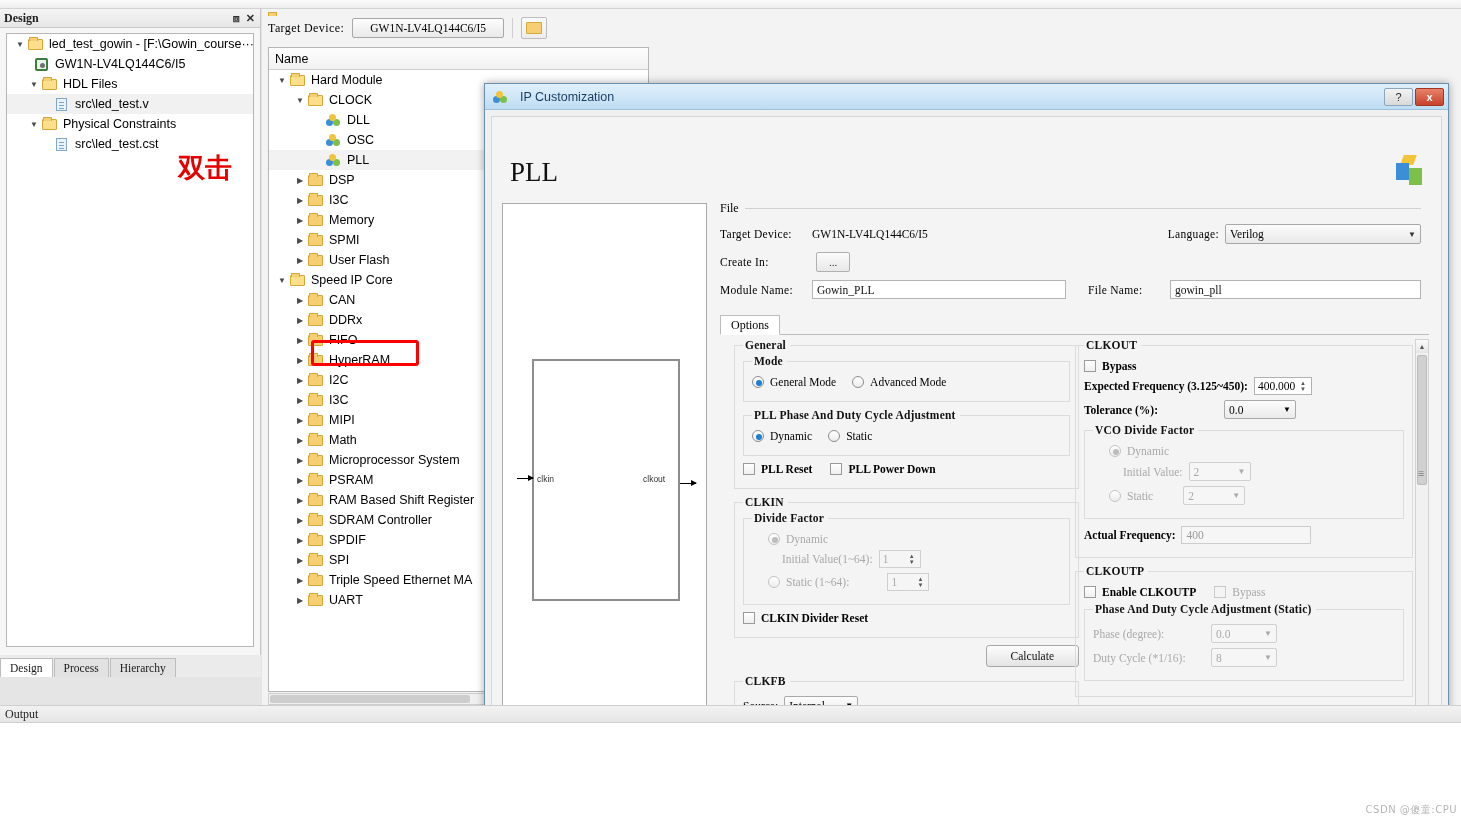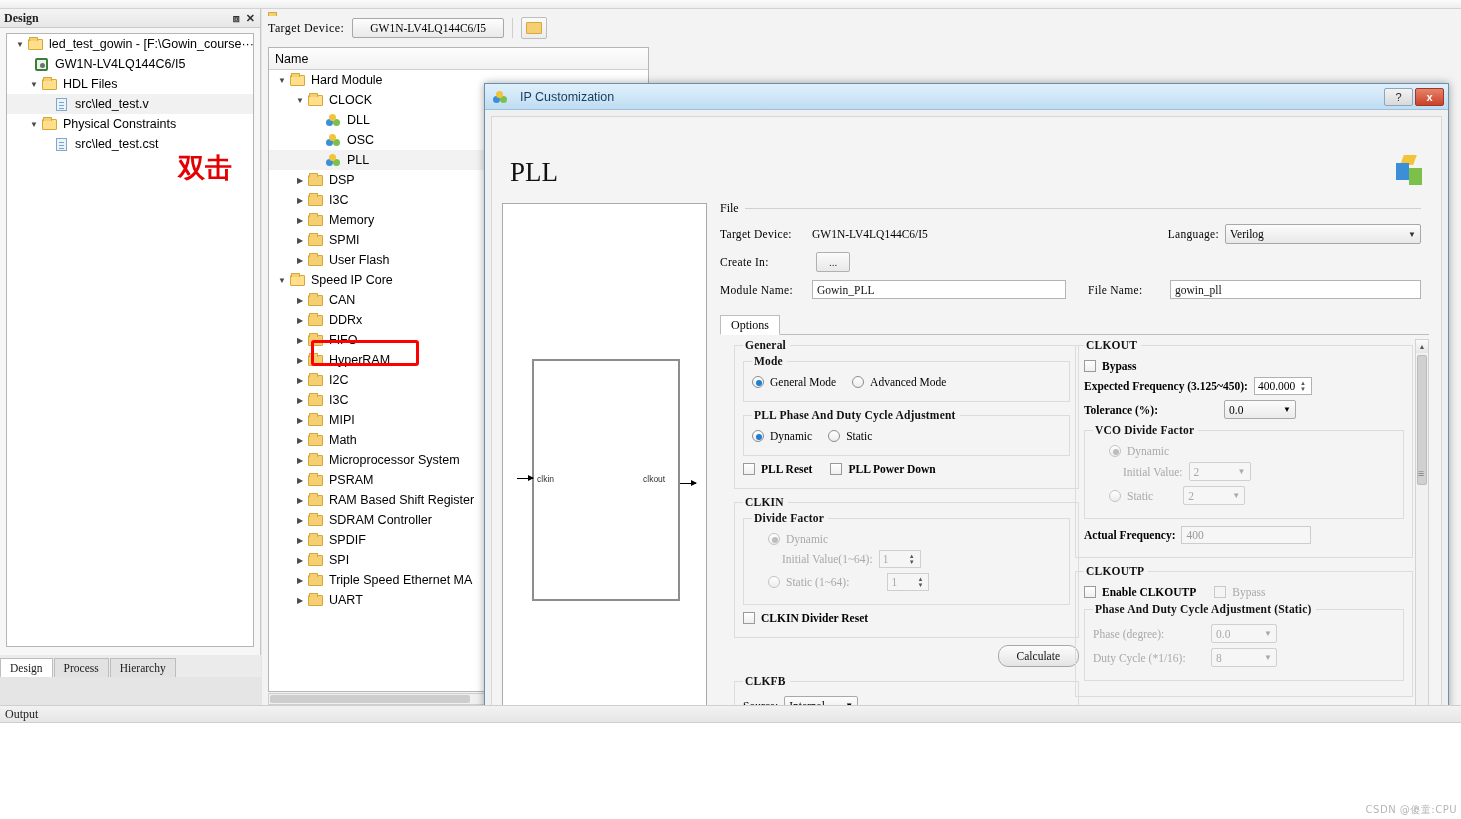--- a/index.html
+++ b/index.html
@@ -298,21 +298,21 @@
     font-size: 11.5px; font-family: "Liberation Serif", serif;
   }
   .combo.dis { color: #a9a9a9; border-color: #d0d0d0; background: #f6f6f6; }
   .combo .car { margin-left: auto; font-size: 8px; }
   .txtro {
     height: 18px; min-width: 130px; background: #f6f6f6; border: 1px solid #cdcdcd;
     display: flex; align-items: center; padding: 0 4px; font-size: 11.5px;
     font-family: "Liberation Serif", serif; color: #9a9a9a;
   }
   .btn {
-    height: 22px; padding: 0 18px; border: 1px solid #a8a8a8; border-radius: 10px;
+    height: 22px; padding: 0 24px; border: 1px solid #a8a8a8; border-radius: 3px;
     background: linear-gradient(#fcfcfc,#e4e4e4);
     display: inline-flex; align-items: center; justify-content: center;
     font-size: 11.5px; font-family: "Liberation Serif", serif; color: #111;
   }
   .btn.primary { border: 2px solid #6fb4e8; background: linear-gradient(#fcfcfc,#e8e8e8); }
   .calc-row { display: flex; justify-content: flex-end; margin: 6px 0 8px 0; }
 
   .dlg-footer {
     position: absolute; left: 0; right: 0; bottom: 6px; height: 34px;
     display: flex; align-items: center; justify-content: flex-end; gap: 9px; padding-right: 14px;

